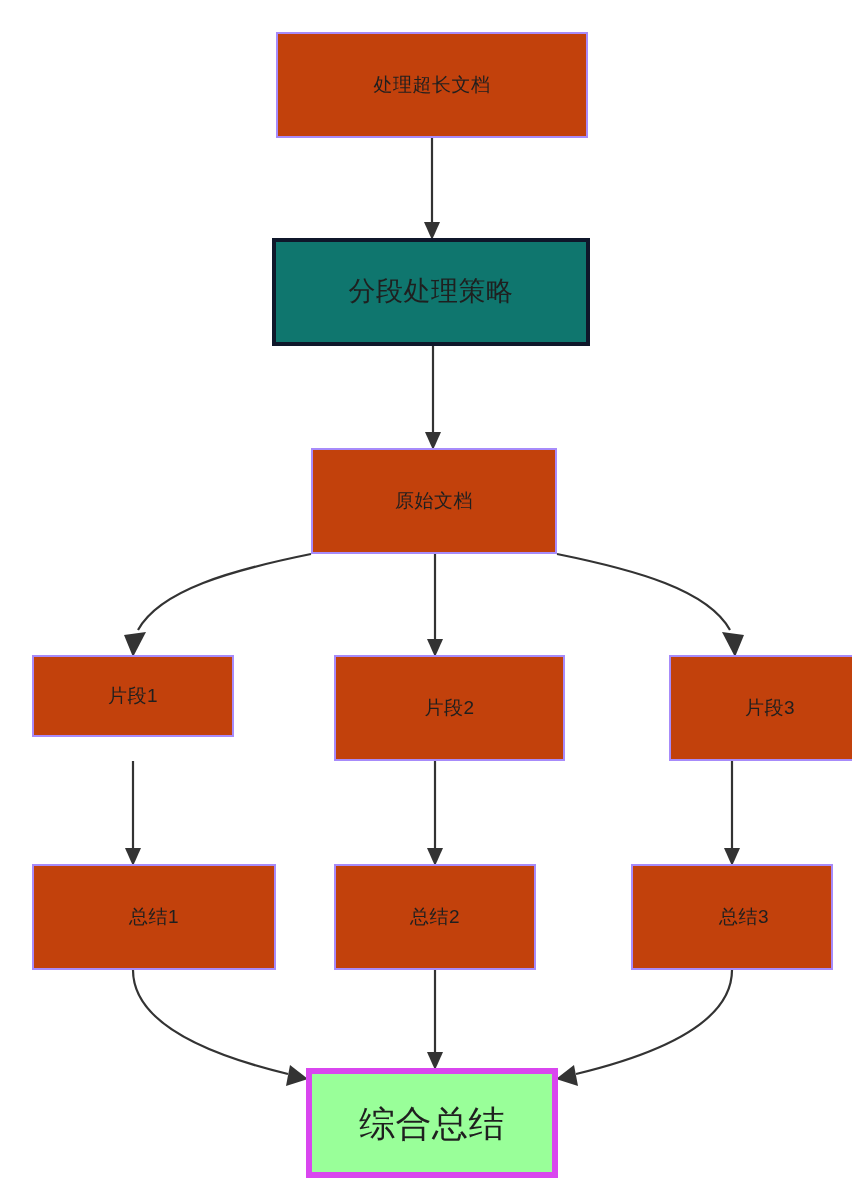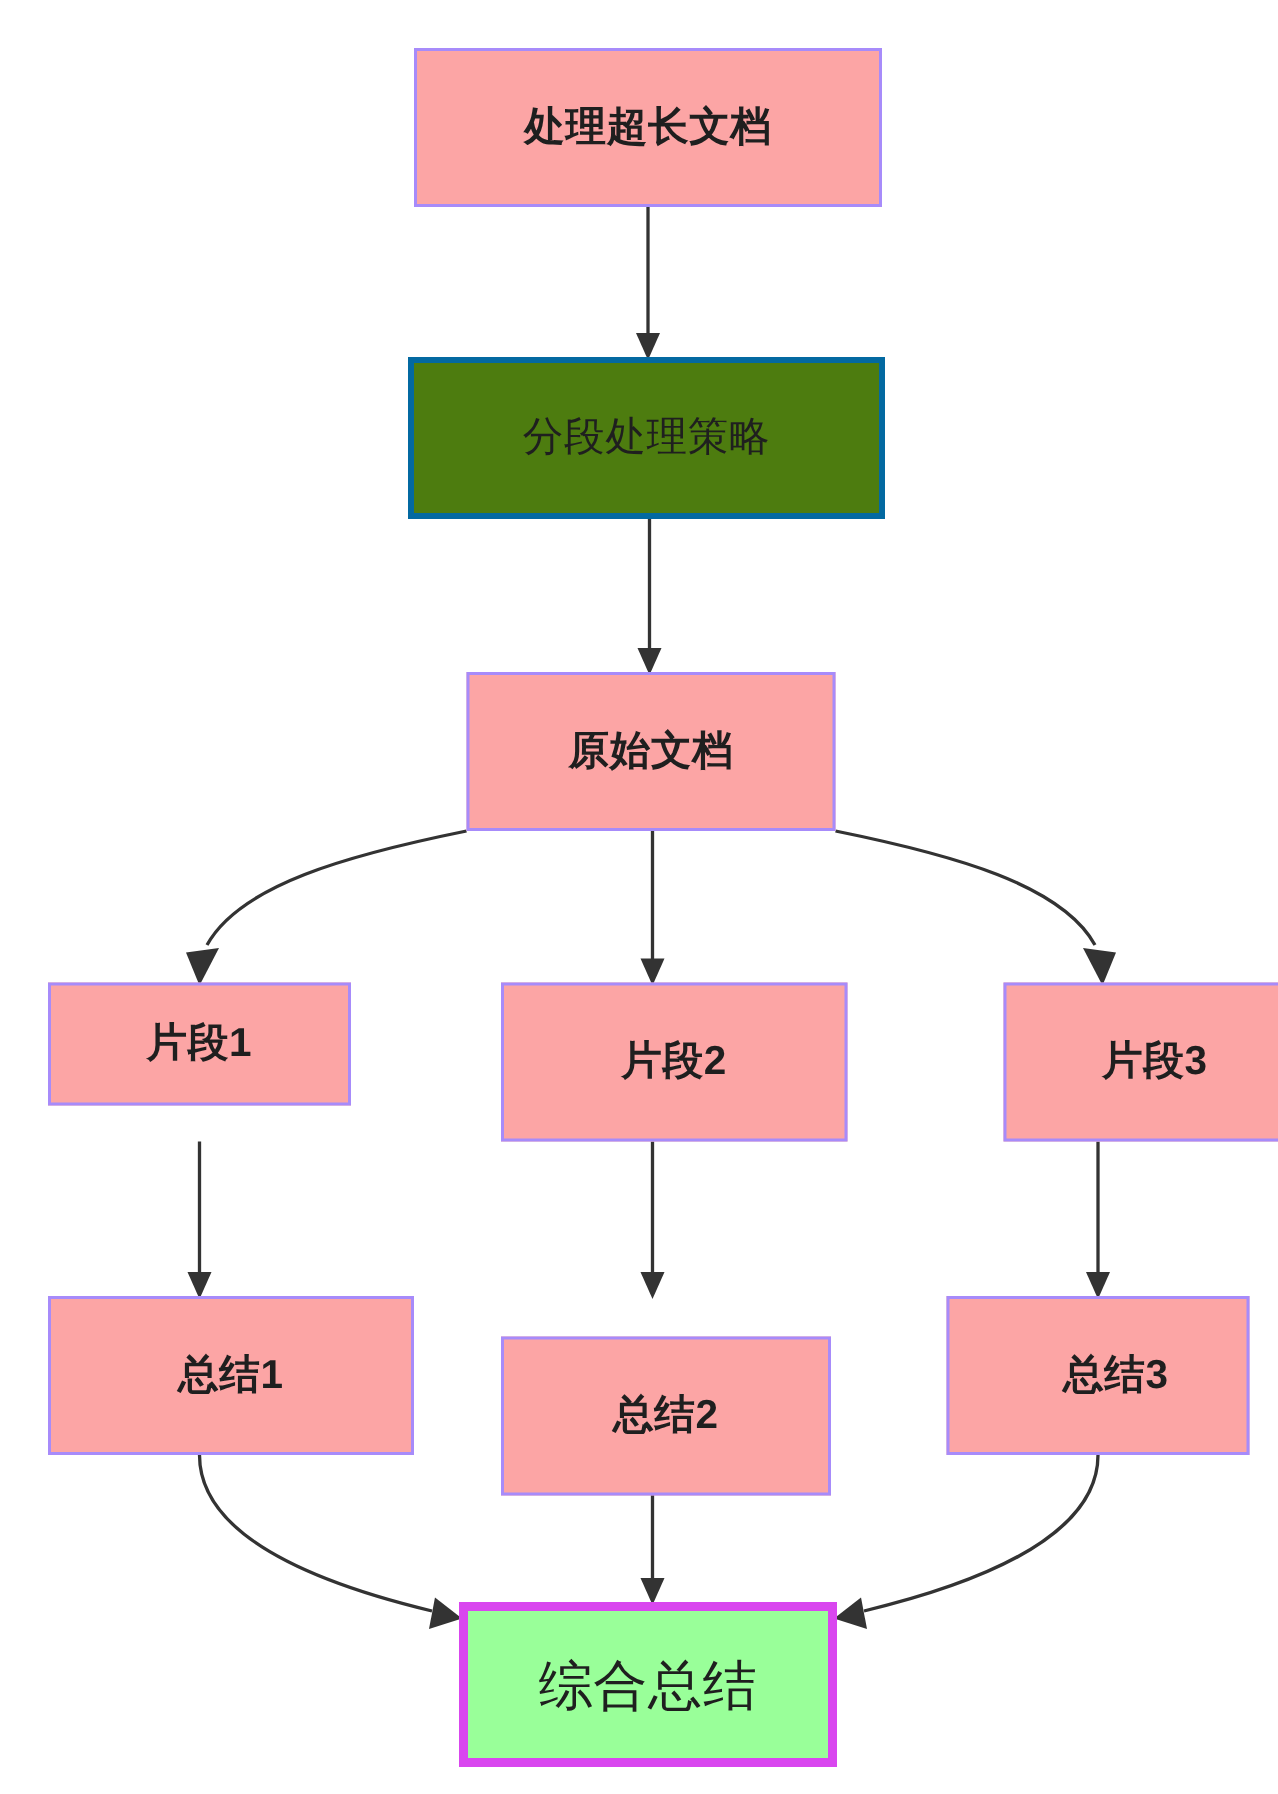--- a/index.html
+++ b/index.html
@@ -31,28 +31,27 @@
     display: flex;
     align-items: center;
     justify-content: center;
     text-align: center;
     line-height: 1.25;
     color: #1f1f1f;
     letter-spacing: 0.5px;
     white-space: nowrap;
   }
   .node-normal {
-    background: #fca5a5;
+    background: #c2410c;
     border: 2px solid #a78bfa;
-    font-size: 27px;
-    font-weight: bold;
+    font-size: 19px;
   }
   .node-emphasis {
-    background: #4d7c0f;
-    border: 4px solid #0369a1;
+    background: #0f766e;
+    border: 4px solid #0f172a;
     font-size: 27px;
   }
   .node-result {
     background: #99ff99;
     border: 6px solid #d946ef;
     font-size: 36px;
   }
   .edge-path {
     fill: none;
     stroke: #333333;
@@ -147,21 +146,21 @@
   </div>
 
   <div class="node node-normal" style="left:669px; top:655px; width:202px; height:106px;">
     <span>片段3</span>
   </div>
 
   <div class="node node-normal" style="left:32px; top:864px; width:244px; height:106px;">
     <span>总结1</span>
   </div>
 
-  <div class="node node-normal" style="left:334px; top:891px; width:220px; height:106px;">
+  <div class="node node-normal" style="left:334px; top:864px; width:202px; height:106px;">
     <span>总结2</span>
   </div>
 
   <div class="node node-normal" style="left:631px; top:864px; width:202px; height:106px;padding-left:24px;">
     <span>总结3</span>
   </div>
 
   <div class="node node-result" style="left:306px; top:1068px; width:252px; height:110px;">
     <span>综合总结</span>
   </div>

